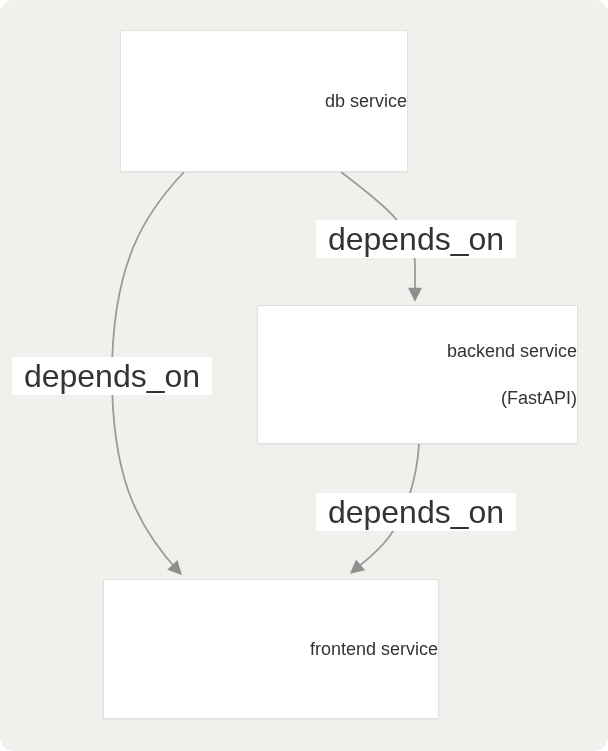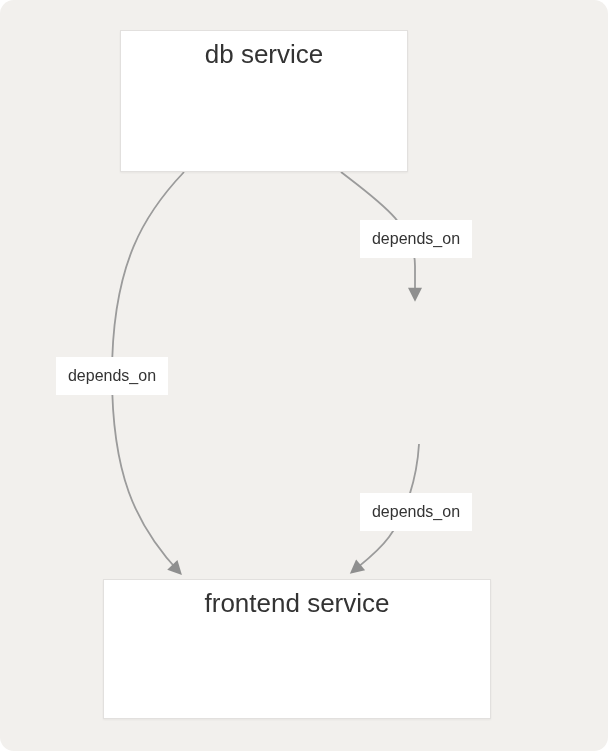--- a/index.html
+++ b/index.html
@@ -32,37 +32,37 @@
     fill: var(--arrow, #8f8f8f);
     stroke: none;
   }
   .node {
     position: absolute;
     box-sizing: border-box;
     background: var(--node-fill, #ffffff);
     border: 1.5px solid var(--node-border, #e2e0de);
     box-shadow: 0 1px 2px rgba(0,0,0,0.05);
     display: flex;
-    flex-direction: row;
-    align-items: flex-start;
+    flex-direction: column;
+    align-items: flex-end;
     justify-content: center;
     text-align: center;
     color: var(--text, #333333);
-    font-size: 26px;
+    font-size: 18px;
     line-height: 47px;
   }
   .node-db       { left: 120px; top: 30px;  width: 288px; height: 142px; }
   .node-backend  { left: 257px; top: 305px; width: 321px; height: 139px; }
-  .node-frontend { left: 103px; top: 579px; width: 388px; height: 140px; }
+  .node-frontend { left: 103px; top: 579px; width: 336px; height: 140px; }
   .edge-label {
     position: absolute;
     transform: translate(-50%, -50%);
     background: var(--label-bg, #ffffff);
     color: var(--text, #333333);
-    font-size: 16px;
+    font-size: 32px;
     line-height: 30px;
     padding: 4px 12px;
     white-space: nowrap;
   }
   .label-db-backend       { left: 416px; top: 239px; }
   .label-db-frontend      { left: 112px; top: 376px; }
   .label-backend-frontend { left: 416px; top: 512px; }
 </style>
 </head>
 <body>
@@ -81,18 +81,22 @@
   </svg>
 
   <div class="edge-label label-db-backend">depends_on</div>
   <div class="edge-label label-db-frontend">depends_on</div>
   <div class="edge-label label-backend-frontend">depends_on</div>
 
   <div class="node node-db">
     <span>db service</span>
   </div>
 
+  <div class="node node-backend">
+    <span>backend service</span>
+    <span>(FastAPI)</span>
+  </div>
 
   <div class="node node-frontend">
     <span>frontend service</span>
   </div>
 
 </div>
 
 </body></html>

